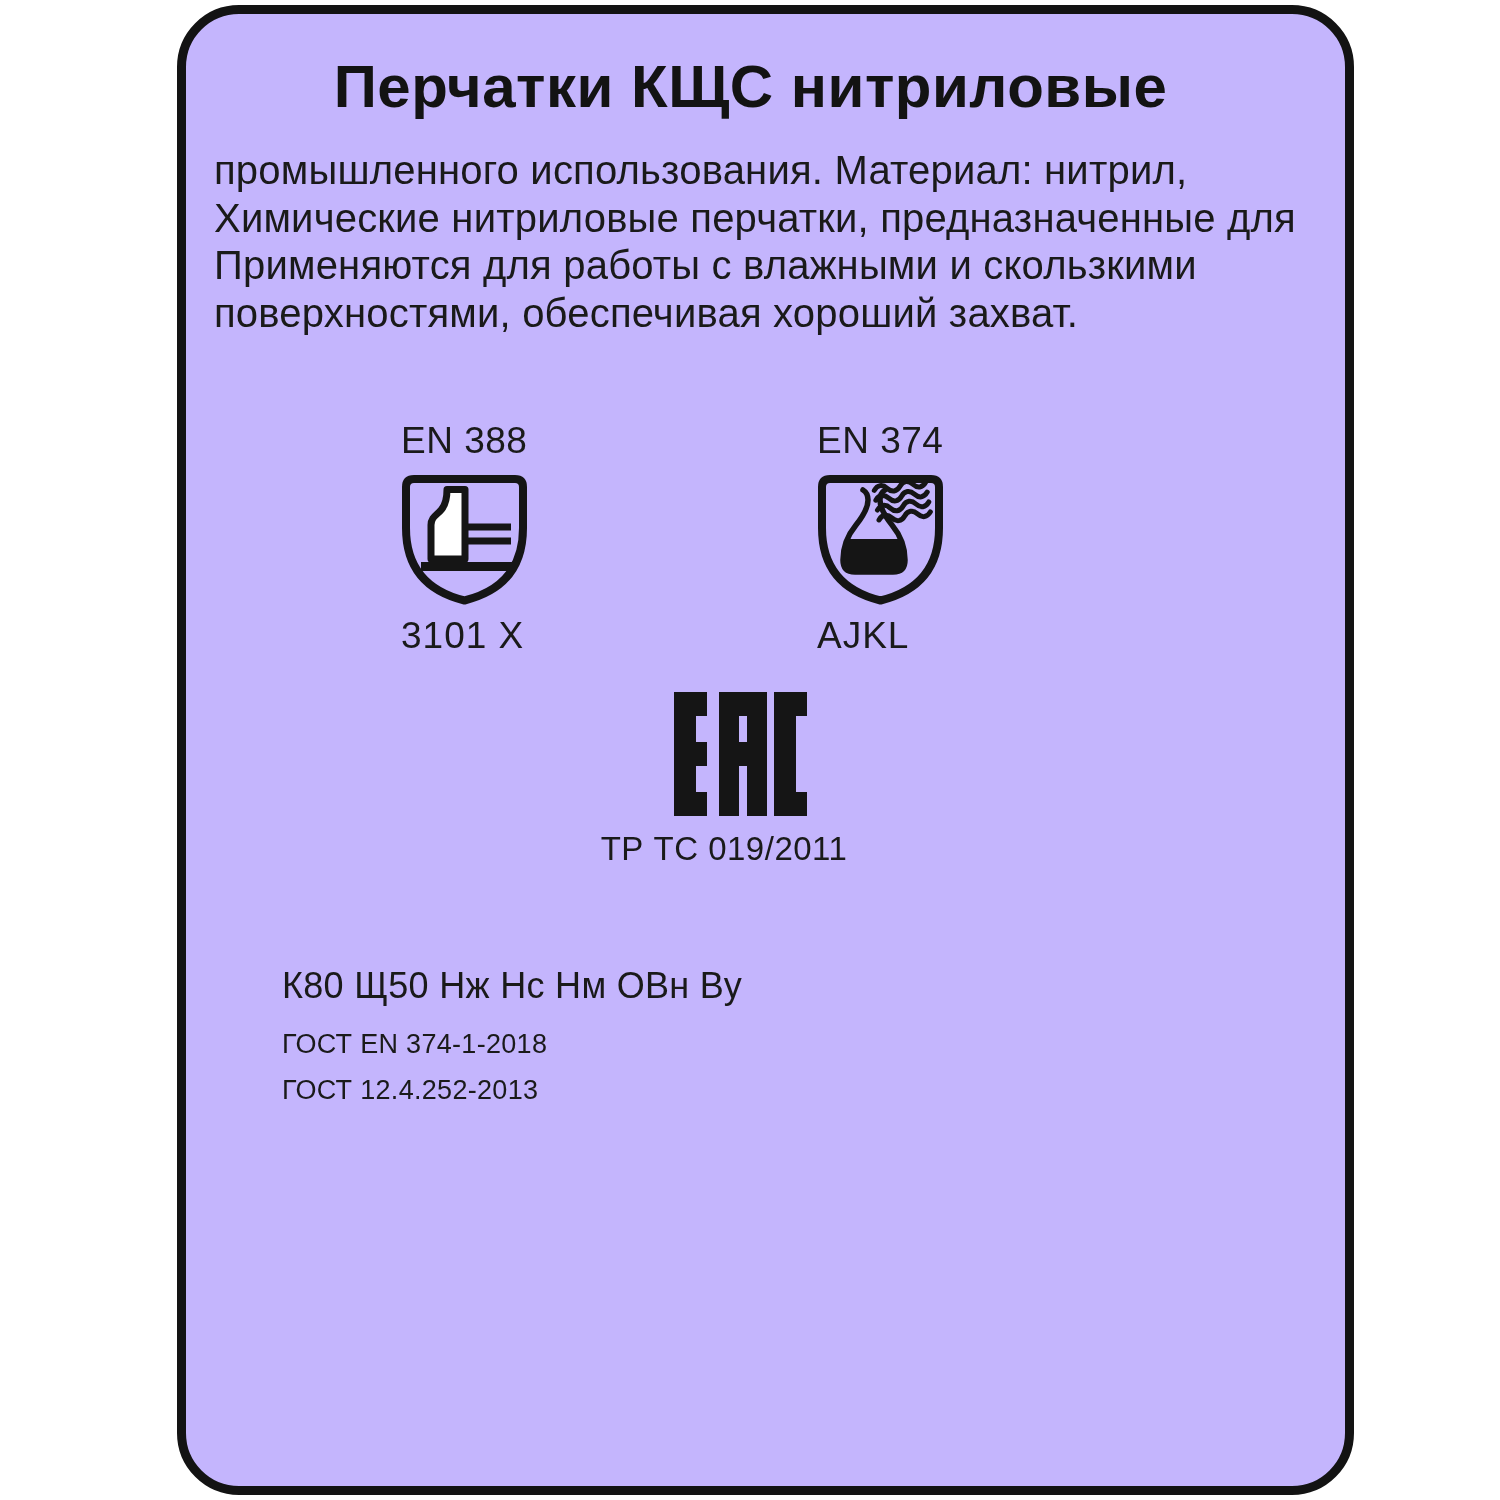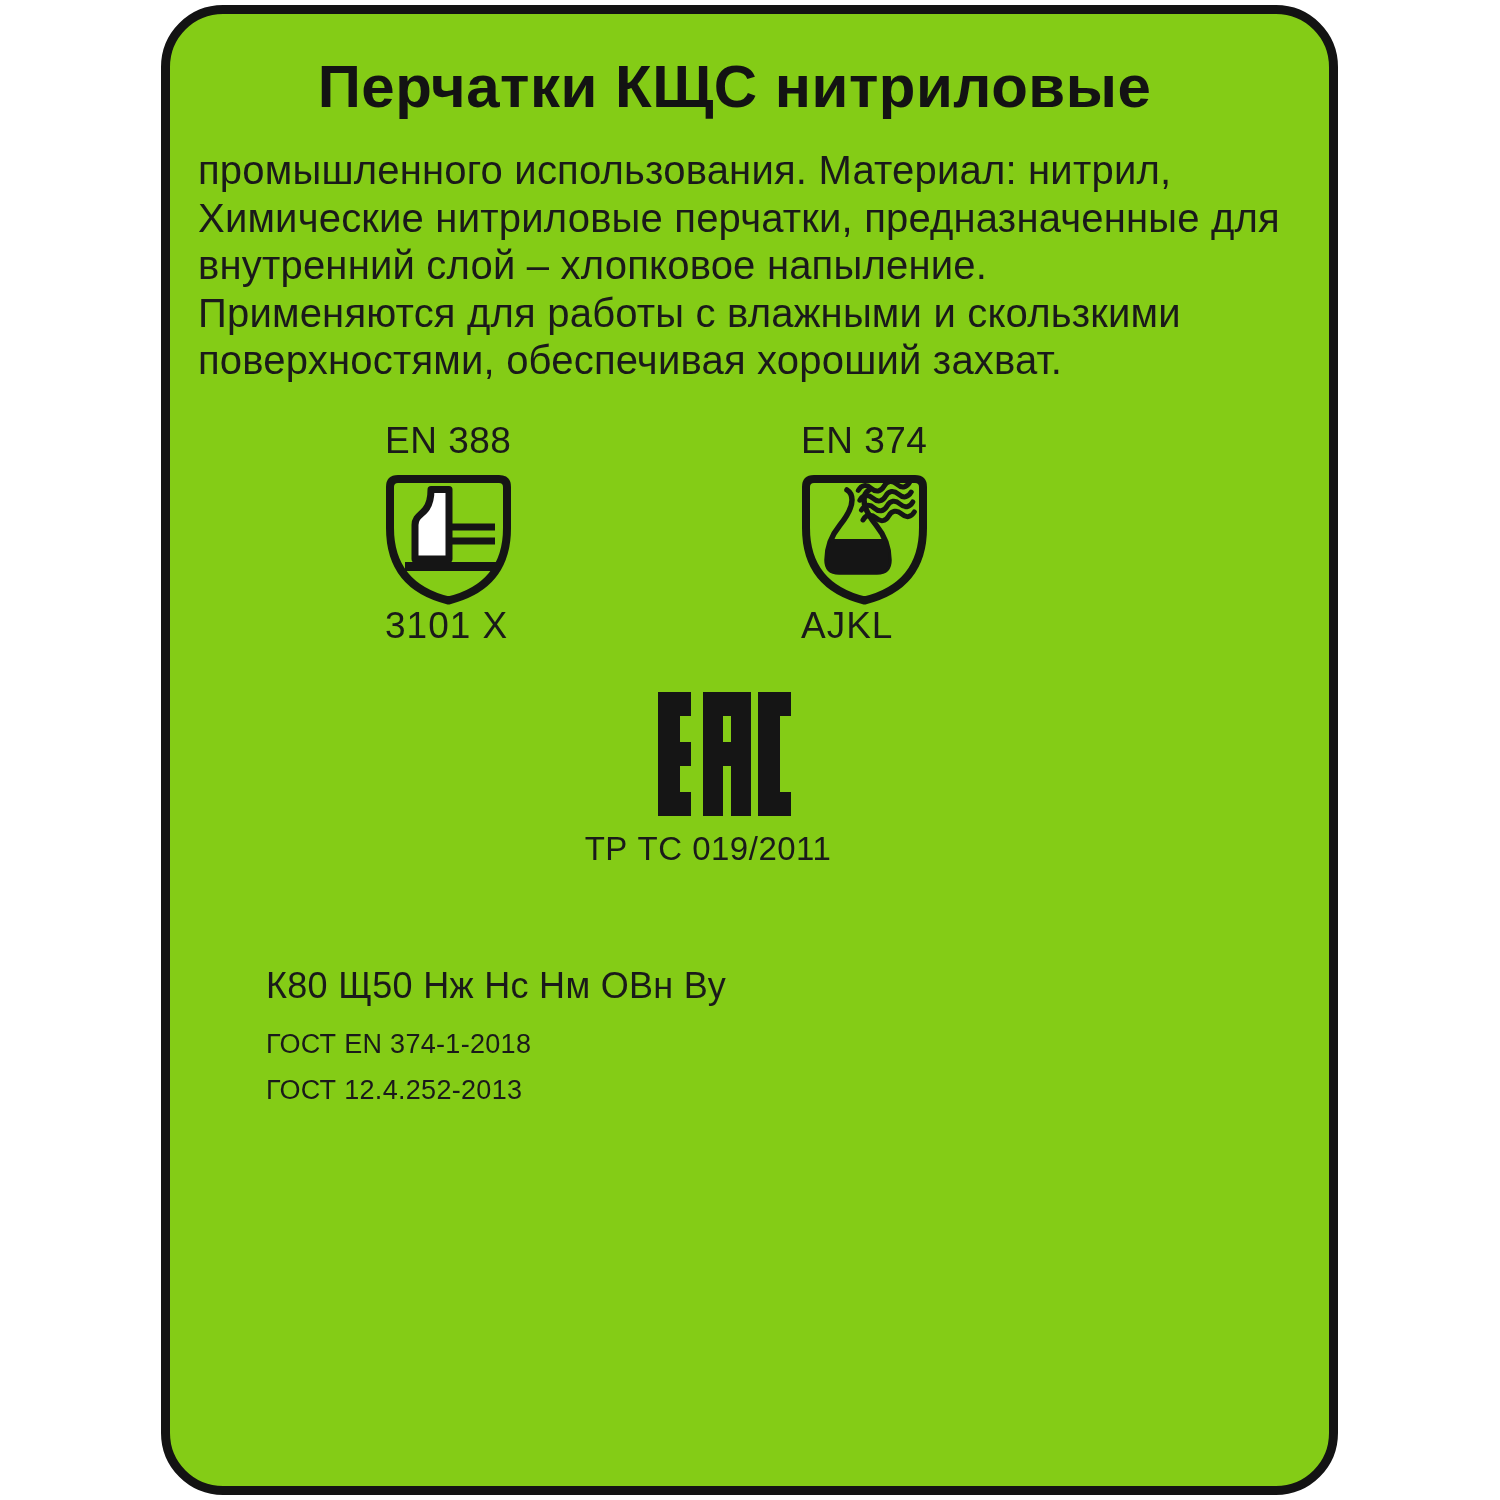--- a/index.html
+++ b/index.html
@@ -11,27 +11,27 @@
   .page {
     position: relative;
     width: 1500px;
     height: 1500px;
     background: #ffffff;
     overflow: hidden;
     color: #151515;
   }
   .card {
     position: absolute;
-    left: 161px;
+    left: 177px;
     top: 5px;
     width: 1177px;
     height: 1490px;
     border: 9px solid #131313;
     border-radius: 62px;
-    background: #84cc16;
+    background: #c4b5fd;
     box-sizing: border-box;
   }
   .title {
     position: absolute;
     left: 0;
     right: 30px;
     top: 40px;
     margin: 0;
     text-align: center;
     font-size: 60px;
@@ -62,20 +62,21 @@
   .cert-en388 { left: 215px; }
   .cert-en374 { left: 631px; }
   .cert-standard {
     font-size: 37px;
     line-height: 42px;
     color: #1a1a1a;
     letter-spacing: 0.5px;
   }
   .cert-shield { margin-top: 12px; }
   .cert-rating {
+    margin-top: 10px;
     font-size: 37px;
     line-height: 42px;
     color: #1a1a1a;
     letter-spacing: 1px;
   }
   .eac-svg {
     position: absolute;
     left: 488px;
     top: 678px;
   }
@@ -117,21 +118,20 @@
 <body>
 
 <div class="page">
   <div class="card">
 
     <h1 class="title">Перчатки КЩС нитриловые</h1>
 
     <div class="desc">
       <div>промышленного использования. Материал: нитрил,</div>
       <div>Химические нитриловые перчатки, предназначенные для</div>
-      <div>внутренний слой – хлопковое напыление.</div>
       <div>Применяются для работы с влажными и скользкими</div>
       <div>поверхностями, обеспечивая хороший захват.</div>
     </div>
 
     <div class="cert cert-en388">
       <div class="cert-standard">EN 388</div>
       <svg class="cert-shield" width="127" height="131" viewBox="0 0 127 131">
         <path d="M13,5 H114 Q122,5 122,13 V54 C122,95 100,117.5 63.5,126.5 C27,117.5 5,95 5,54 V13 Q5,5 13,5 Z" fill="none" stroke="#151515" stroke-width="8"></path>
         <path d="M30,85 V51 C30,43 36,41 40.5,35.5 C45,30 46,22 46,15.5 H64 V85 Z" fill="#ffffff" stroke="#151515" stroke-width="7" stroke-linejoin="round"></path>
         <line x1="64" y1="53" x2="110" y2="53" stroke="#151515" stroke-width="7"></line>

